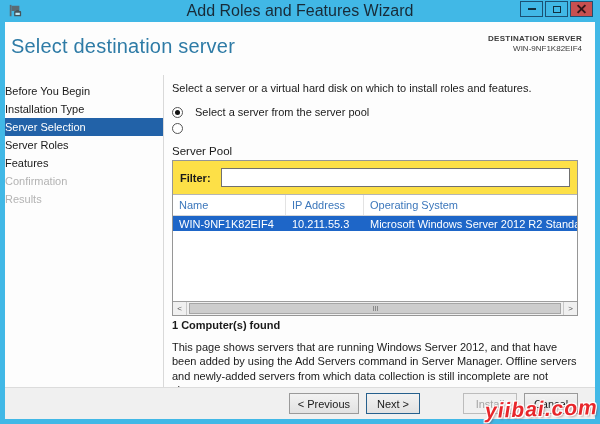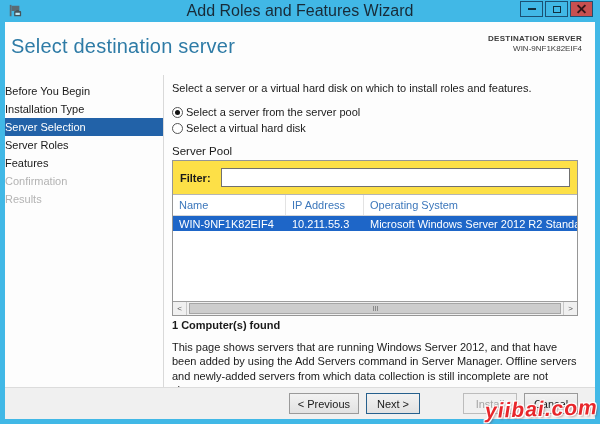--- a/index.html
+++ b/index.html
@@ -60,21 +60,21 @@
   .side-item.active { background:#2262a8; color:#fff; }
   .side-item.disabled { color:#b3b3b3; cursor:default; }
 
   
   .content {
     flex:1; min-width:0; border-left:1px solid #d9d9d9;
     padding:7px 17px 0 8px; font-size:11px; color:#1a1a1a;
   }
   .intro { margin-bottom:10px; }
 
-  .radio-row { display:flex; align-items:center; gap:3px; height:16px; cursor:pointer; }
+  .radio-row { display:flex; align-items:center; gap:12px; height:16px; cursor:pointer; }
   .radio {
     width:11px; height:11px; border:1px solid #555; border-radius:50%;
     background:#fff; flex:none; display:flex; align-items:center; justify-content:center;
   }
   .radio.checked::after { content:""; width:5px; height:5px; border-radius:50%; background:#111; }
 
   .pool-label { margin:9px 0 3px; font-size:11.5px; }
 
   .pool-box {
     border:1px solid #969696; height:156px; background:#fff;
@@ -204,21 +204,20 @@
       <div class="content">
 
         <div class="intro">Select a server or a virtual hard disk on which to install roles and features.</div>
 
         <div class="radio-row">
           <span class="radio checked"></span>
           <span>Select a server from the server pool</span>
         </div>
         <div class="radio-row">
           <span class="radio"></span>
-          <span>Select a virtual hard disk</span>
         </div>
 
         <div class="pool-label">Server Pool</div>
 
         <div class="pool-box">
 
           <div class="filter-row">
             <span class="filter-label">Filter:</span>
             <input class="filter-input" type="text" value="" style="">
           </div>

